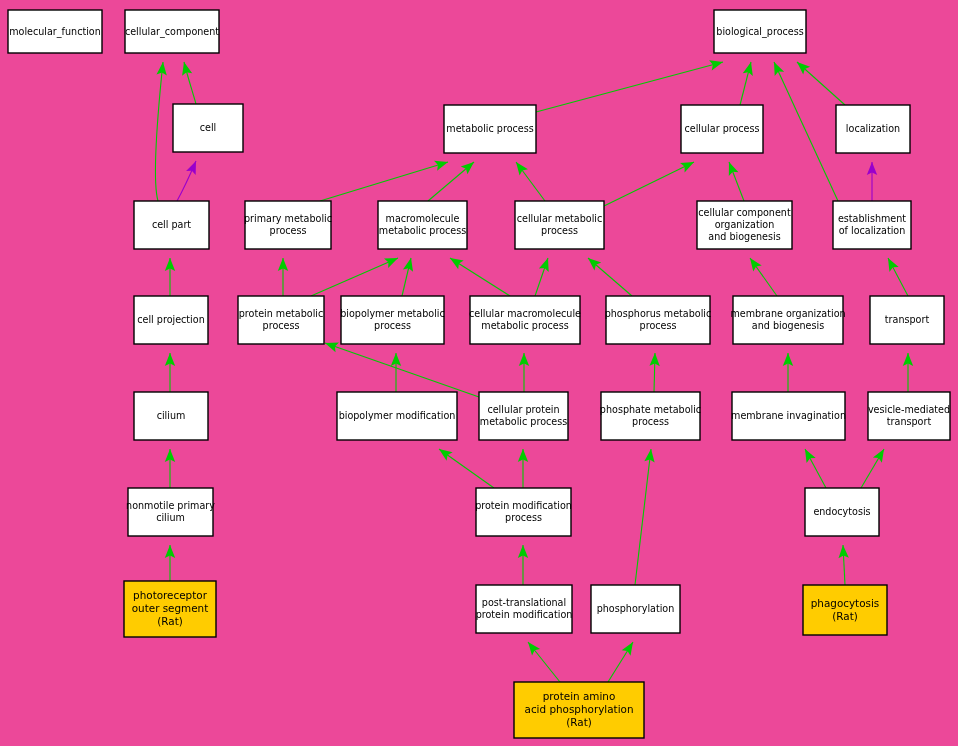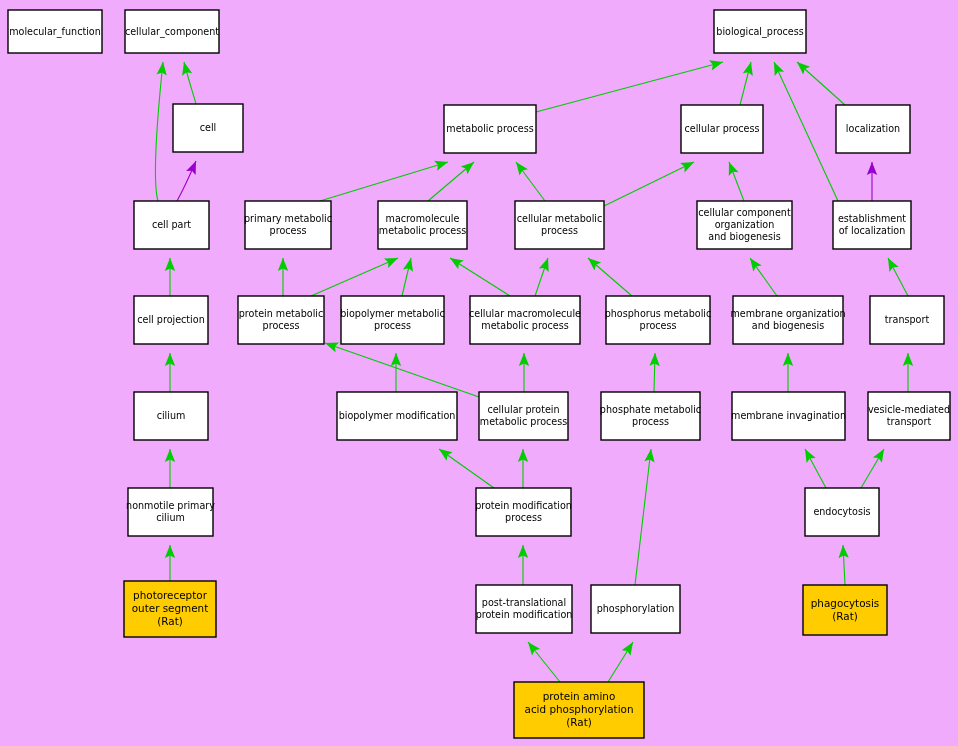--- a/index.html
+++ b/index.html
@@ -4,21 +4,21 @@
 <style>
   html, body {
     margin: 0;
     padding: 0;
     background: #ffffff;
   }
   #canvas-wrap {
     position: relative;
     width: 958px;
     height: 746px;
-    background: #f0abfc;
+    background: #ec4899;
     overflow: hidden;
     font-family: "DejaVu Sans", "Liberation Sans", sans-serif;
   }
   svg#graph {
     position: absolute;
     left: 0;
     top: 0;
     width: 958px;
     height: 746px;
   }

